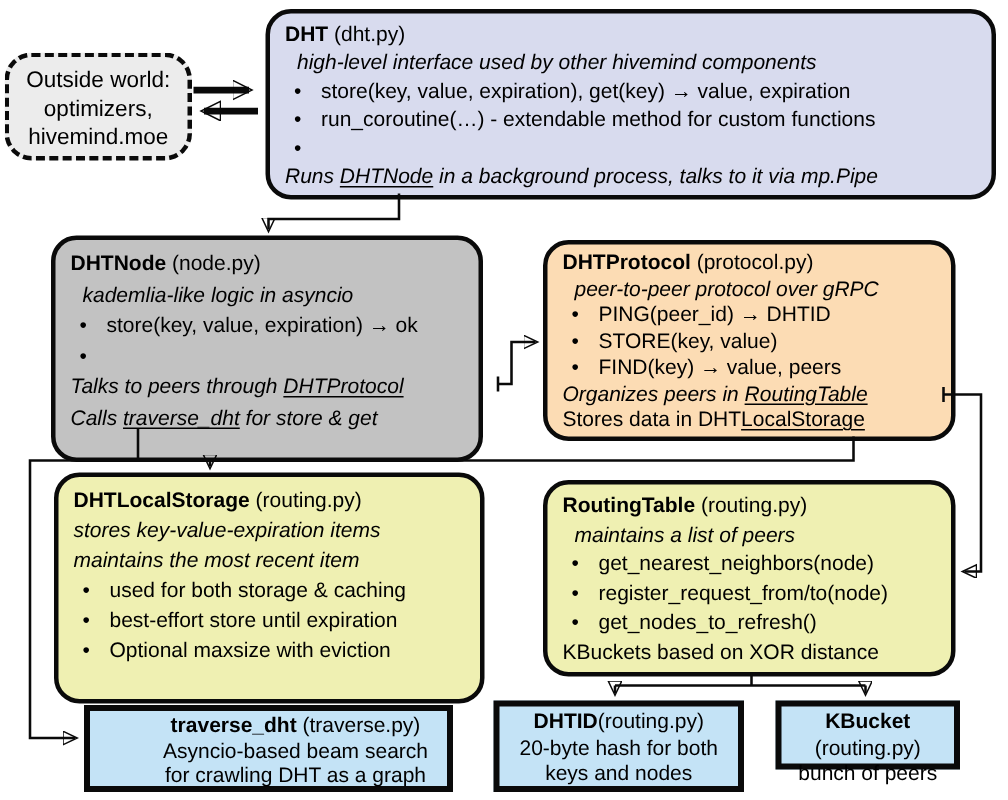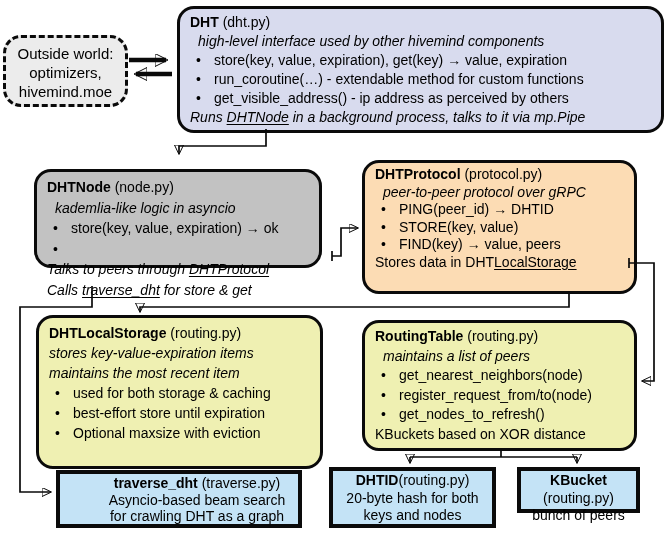--- a/index.html
+++ b/index.html
@@ -23,22 +23,22 @@
 
   
   .outside {
     left:3px; top:35px; width:125px; height:72px;
     border:3px dashed #0a0a0a; border-radius:18px;
     background:var(--outside-bg,#ececec);
     text-align:center; font-size:15px; line-height:19px; padding-top:6px;
   }
   .dht  { left:177px; top:6px;  width:487px; height:127px; background:var(--dht-bg,#d8dbee);
           padding:4px 0 0 10px; line-height:19px; }
-  .node { left:34px;  top:157px; width:288px; height:99px; background:var(--node-bg,#c2c2c2);
-          padding:5px 4px 0 10px; line-height:20.5px;margin-top:12px; }
+  .node { left:34px;  top:157px; width:288px; height:151px; background:var(--node-bg,#c2c2c2);
+          padding:5px 4px 0 10px; line-height:20.5px; }
   .proto{ left:362px; top:160px; width:275px; height:134px; background:var(--protocol-bg,#fcdcb4);
           padding:3px 0 0 10px; line-height:17.5px; }
   .store{ left:36px;  top:315px; width:287px; height:154px; background:var(--storage-bg,#eff0b2);
           padding:5px 0 0 10px; line-height:20px; }
   .route{ left:362px; top:320px; width:275px; height:131px; background:var(--storage-bg,#eff0b2);
           padding:4px 0 0 10px; line-height:19.5px; }
   .sq   { border-radius:0; border-width:4px; background:var(--blue-bg,#c4e3f6);
           text-align:center; }
   .traverse { left:56px;  top:470px; width:246px; height:58px; line-height:16.5px; padding-top:1px;padding-left:36px; }
   .dhtid    { left:329px; top:467px; width:167px; height:61px; line-height:17.5px; padding-top:1px; }
@@ -64,21 +64,20 @@
     <div class="line brow">
         <span class="dot">•</span>
         <span>store(key, value, expiration), get(key) → value, expiration</span>
       </div>
     <div class="line brow">
         <span class="dot">•</span>
         <span>run_coroutine(…) - extendable method for custom functions</span>
       </div>
     <div class="line brow">
         <span class="dot">•</span>
-        <span>get_visible_address() - ip address as perceived by others</span>
       </div>
     <div class="line i"><span>Runs </span><span class="u">DHTNode</span><span> in a background process, talks to it via mp.Pipe</span></div>
   </div>
 
   <div class="box node">
     <div class="line"><b>DHTNode</b><span> (node.py)</span></div>
     <div class="line i sub">kademlia-like logic in asyncio</div>
     <div class="line brow">
         <span class="dot">•</span>
         <span>store(key, value, expiration) → ok</span>
@@ -98,20 +97,21 @@
         <span>PING(peer_id) → DHTID</span>
       </div>
     <div class="line brow">
         <span class="dot">•</span>
         <span>STORE(key, value)</span>
       </div>
     <div class="line brow">
         <span class="dot">•</span>
         <span>FIND(key) → value, peers</span>
       </div>
+    <div class="line i"><span>Organizes peers in </span><span class="u">RoutingTable</span><span></span></div>
     <div class="line"><span>Stores data in DHT</span><span class="u">LocalStorage</span><span></span></div>
   </div>
 
   <div class="box store">
     <div class="line"><b>DHTLocalStorage</b><span> (routing.py)</span></div>
     <div class="line i">stores key-value-expiration items</div>
     <div class="line i">maintains the most recent item</div>
     <div class="line brow">
         <span class="dot">•</span>
         <span>used for both storage &amp; caching</span>

